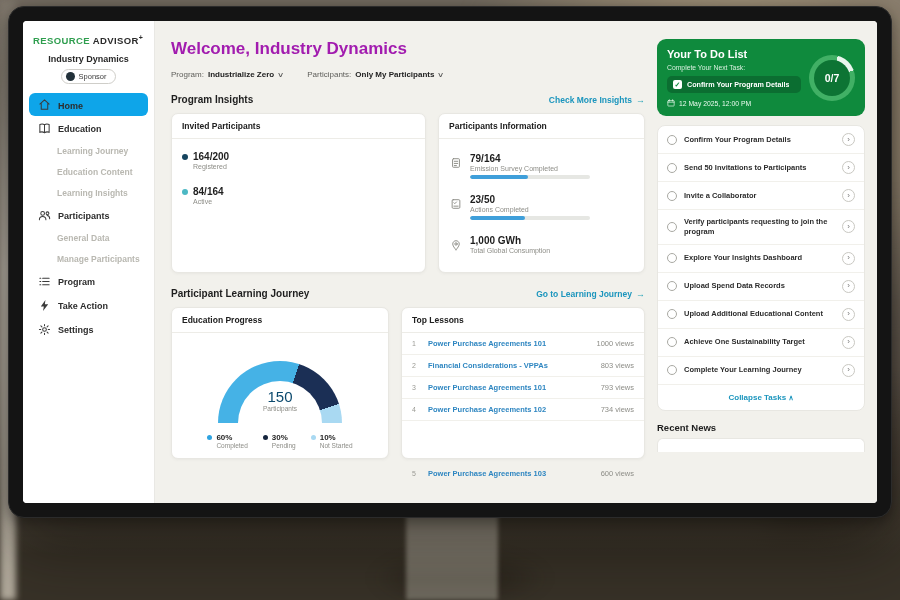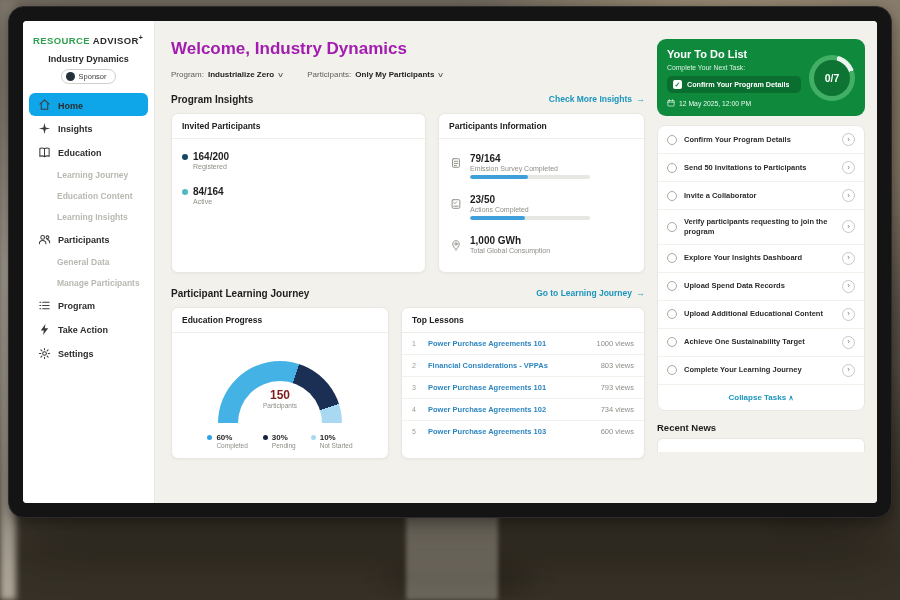--- a/index.html
+++ b/index.html
@@ -49,21 +49,21 @@
   .main { flex:1; display:flex; background:#f2f1ec; padding:18px 12px 0 16px; gap:12px; min-width:0; }
   .content-col { width:474px; flex-shrink:0; }
   .right-col { flex:1; min-width:0; }
 
   .welcome { font-size:17px; font-weight:bold; color:#a21caf; margin-bottom:11px; }
   .filters { display:flex; gap:24px; align-items:center; font-size:8px; color:#5e5e5a; }
   .filter { display:flex; align-items:center; cursor:pointer; }
   .filter b { color:#222; margin-left:4px; }
   .chev { color:#555; font-size:7px; margin-left:4px; transform:scaleX(1.4); display:inline-block; }
 
-  .section-row { display:flex; justify-content:space-between; align-items:flex-start; margin:15px 0 8px; }
+  .section-row { display:flex; justify-content:space-between; align-items:flex-end; margin:15px 0 8px; }
   .section-title { font-size:10px; font-weight:bold; color:#1e1e1e; }
   .section-link { font-size:8.5px; font-weight:bold; color:#1b95bd; display:flex; gap:4px; align-items:center; cursor:pointer; }
   .section-link .arr { font-size:9px; color:#2aa5b8; }
 
   .cards-row { display:flex; gap:12px; align-items:stretch; }
   .card { background:#fff; border:1px solid #e8e7e2; border-radius:7px; box-shadow:0 1px 3px rgba(60,60,50,.05); }
   .card-h { padding:7px 10px; font-size:8.5px; font-weight:bold; color:#202020; border-bottom:1px solid #edece7; }
 
   .inv-card { width:255px; height:160px; }
   .inv-body { display:flex; align-items:center; padding:12px 10px; gap:14px; }
@@ -89,33 +89,33 @@
   .stat-lab { font-size:7px; color:#8d8d87; margin:1px 0 3px; }
   .bar { width:120px; height:4px; background:#e6e7e3; border-radius:2px; overflow:hidden; }
   .bar-fill { height:100%; border-radius:2px; background:#3f9fda; }
 
   .edu-card { width:218px; height:152px; display:flex; flex-direction:column; }
   .edu-body { flex:1; display:flex; flex-direction:column; align-items:center; justify-content:flex-end; padding:4px 8px 9px; }
   .gauge-wrap { position:relative; width:124px; height:63px; overflow:hidden; }
   .gauge-arc { position:absolute; left:0; top:0; width:124px; height:124px; border-radius:50%; }
   .gauge-hole { position:absolute; left:20px; top:20px; width:84px; height:84px; border-radius:50%; background:#fff; }
   .gauge-text { position:absolute; left:0; right:0; top:27px; text-align:center; }
-  .gauge-val { font-size:12px; font-weight:bold; color:#7f1d1d; }
+  .gauge-val { font-size:15px; font-weight:normal; color:#0c4a6e; }
   .gauge-lab { font-size:6.5px; color:#8d8d87; }
   .edu-legend { display:flex; gap:15px; margin-top:9px; }
   .eleg-top { display:flex; gap:4px; align-items:center; font-size:8px; font-weight:bold; color:#1f1f1f; }
   .eleg-dot { width:5px; height:5px; border-radius:50%; flex-shrink:0; }
   .eleg-dot.c0 { background:#2fa3e0; }
   .eleg-dot.c1 { background:#16253e; }
   .eleg-dot.c2 { background:#a9d9f2; }
   .eleg-sub { font-size:6.5px; color:#8d8d87; margin-left:9px; }
 
   .lessons-card { flex:1; height:152px; display:flex; flex-direction:column; min-width:0; }
   .lesson-row { display:flex; align-items:center; gap:8px; padding:6px 10px; border-bottom:1px solid #f1f0eb; }
-  .lesson-row:last-child { border-bottom:none; }
+  .lesson-row:last-child { border-bottom:none;margin-top:42px; }
   .lesson-n { font-size:7px; color:#9a9a94; width:8px; flex-shrink:0; }
   .lesson-t { flex:1; font-size:7.5px; font-weight:bold; color:#2e86c1; cursor:pointer; white-space:nowrap; overflow:hidden; }
   .lesson-v { font-size:7.5px; color:#8d8d87; white-space:nowrap; }
 
   
   .todo-card { background:#0f8a3d; border-radius:9px; padding:9px 10px; color:#fff; display:flex; gap:8px; }
   .todo-left { flex:1; min-width:0; }
   .todo-title { font-size:11px; font-weight:bold; }
   .todo-sub { font-size:6.8px; color:#d9f0df; margin:4px 0 5px; }
   .todo-next { background:#0b6e31; border-radius:5px; padding:4px 6px; display:flex; align-items:center; gap:5px; cursor:pointer; }
@@ -172,28 +172,20 @@
             <span class="nav-ic">
                 <svg viewBox="0 0 14 14">
                   <path d="M2 6.5 L7 2 L12 6.5 M3.5 6 V12 H10.5 V6"></path>
                 </svg>
               </span>
             <span>Home</span>
           </div>
           <div class="nav-item">
             <span class="nav-ic">
                 <svg viewBox="0 0 14 14">
-                  <path class="fl" d="M7 1 L8.2 5.8 L13 7 L8.2 8.2 L7 13 L5.8 8.2 L1 7 L5.8 5.8 Z"></path>
-                </svg>
-              </span>
-            <span>Insights</span>
-          </div>
-          <div class="nav-item">
-            <span class="nav-ic">
-                <svg viewBox="0 0 14 14">
                   <path d="M7 3 C5.6 2 3.2 2.1 2 2.7 V11.2 C3.2 10.6 5.6 10.6 7 11.6 C8.4 10.6 10.8 10.6 12 11.2 V2.7 C10.8 2.1 8.4 2 7 3 V11.6"></path>
                 </svg>
               </span>
             <span>Education</span>
           </div>
           <div class="nav-item sub">
             <span>Learning Journey</span>
           </div>
           <div class="nav-item sub">
             <span>Education Content</span>

